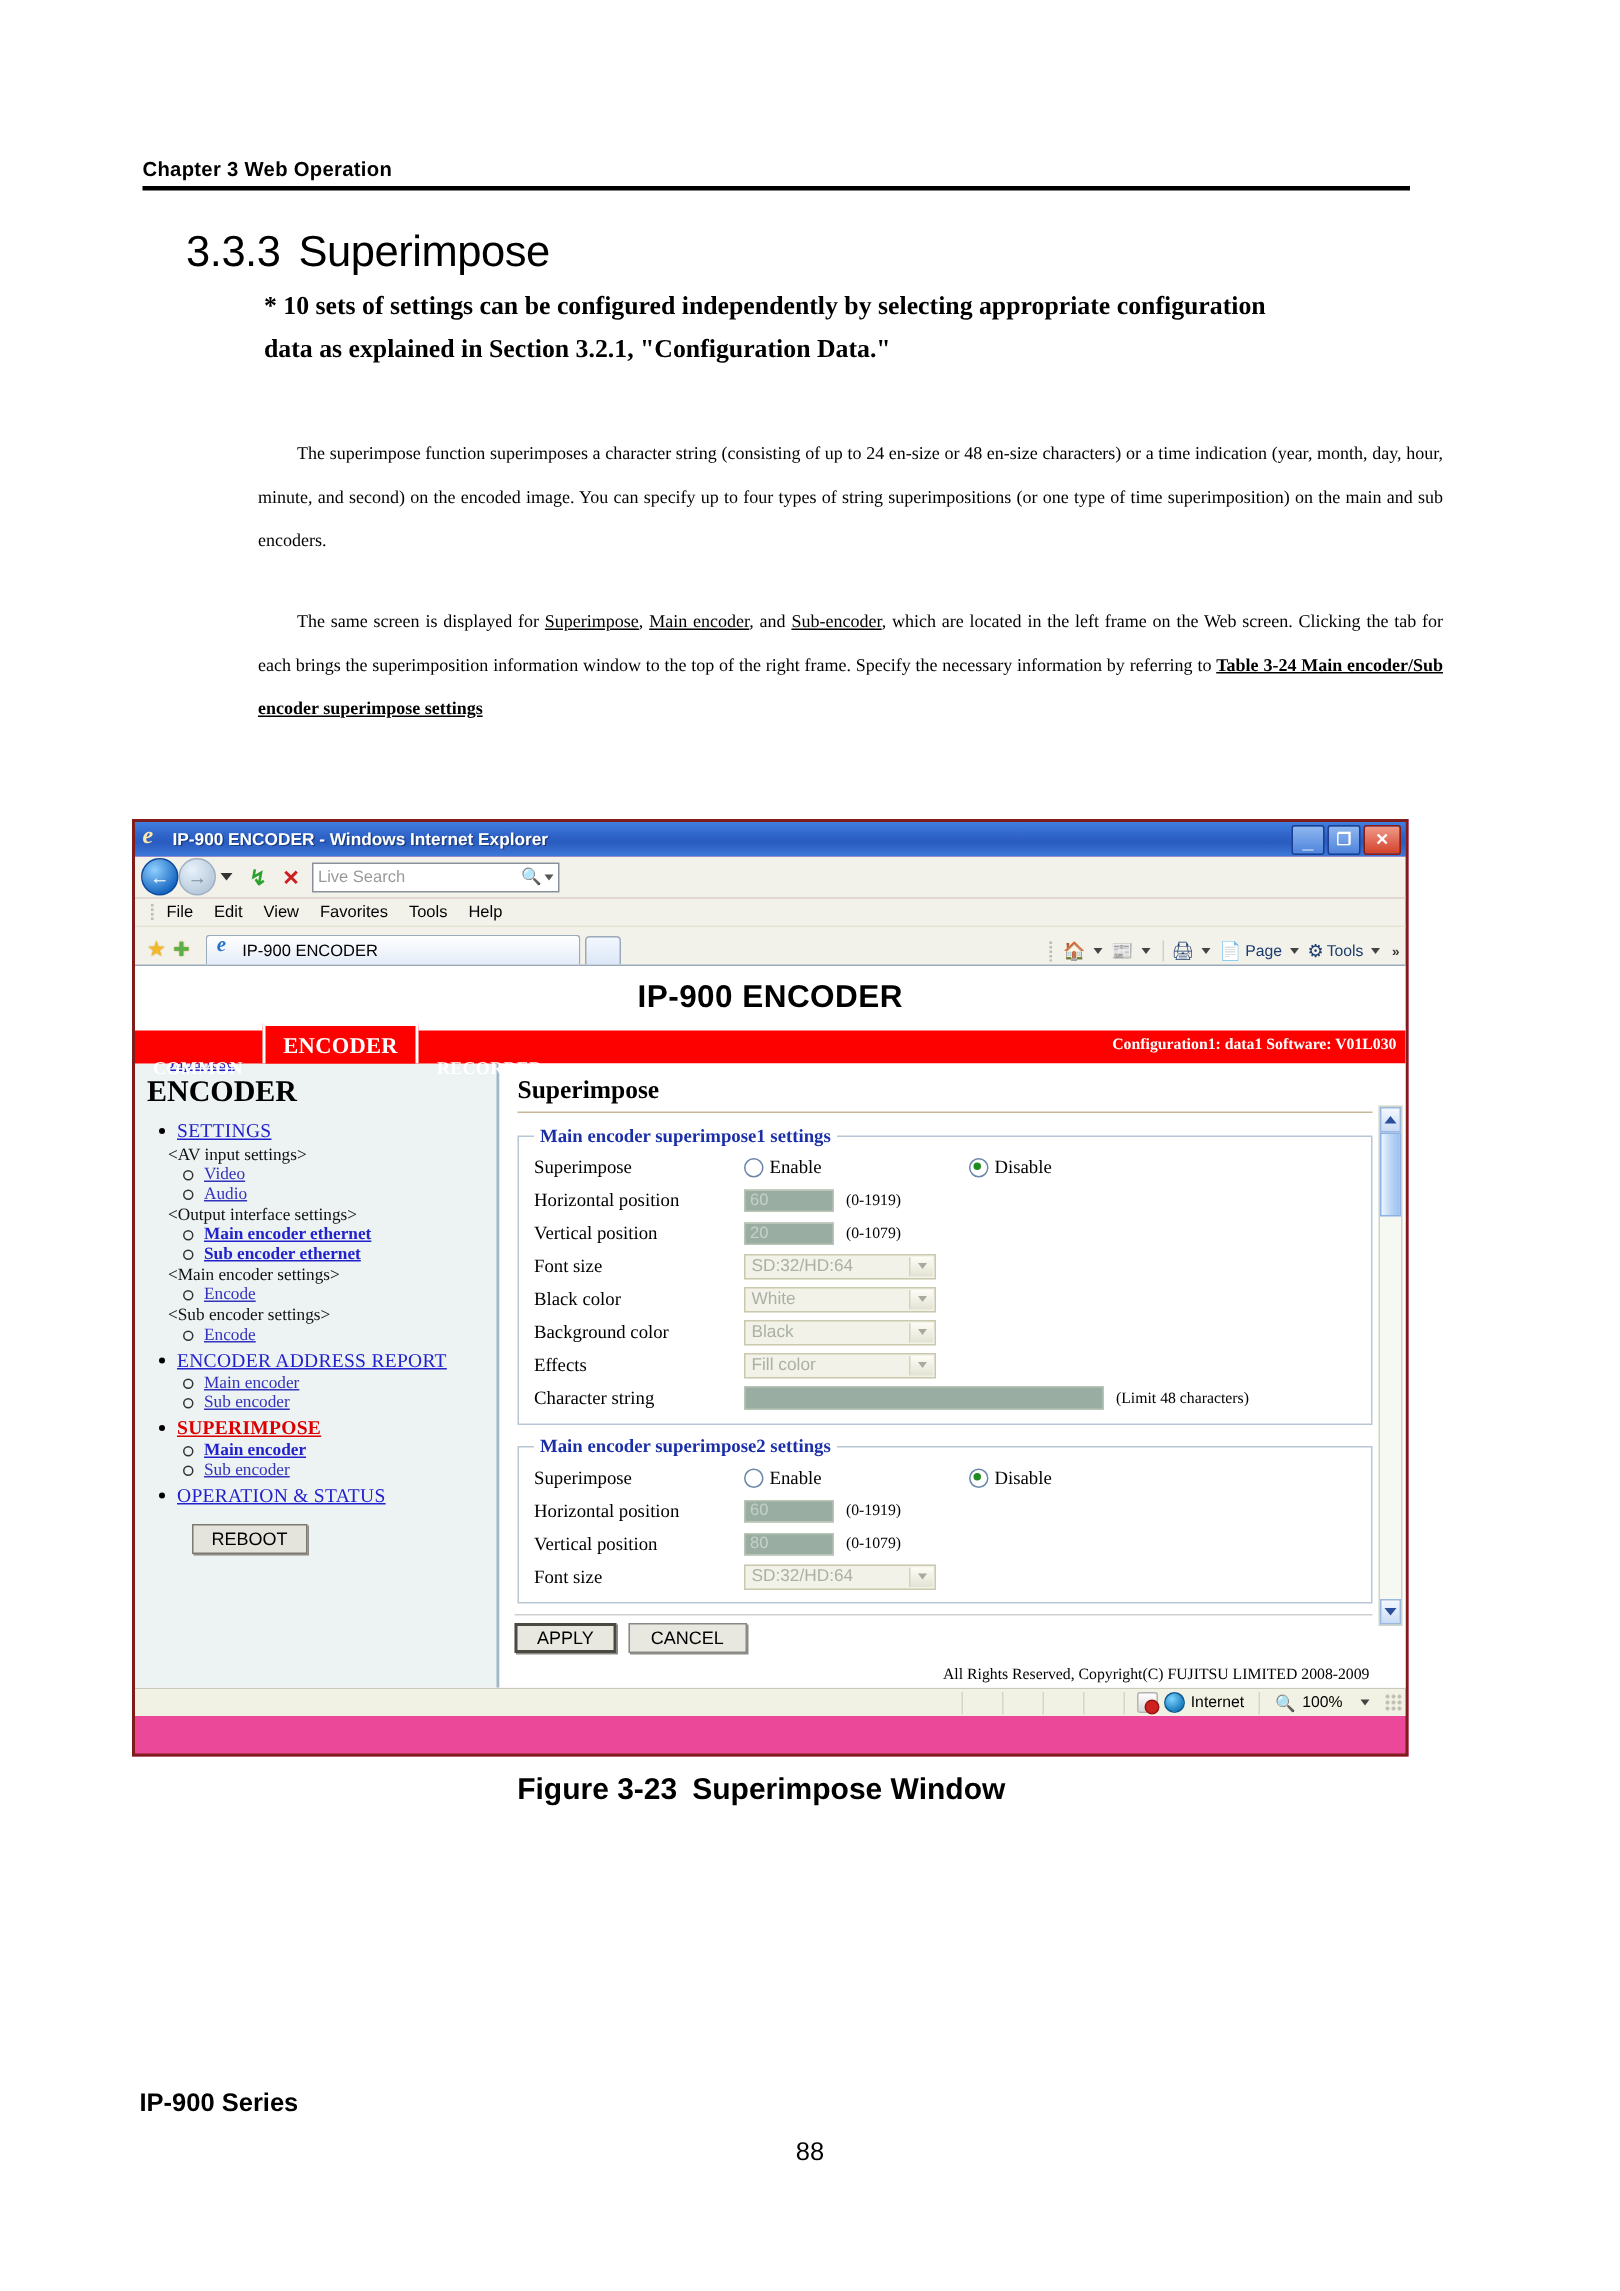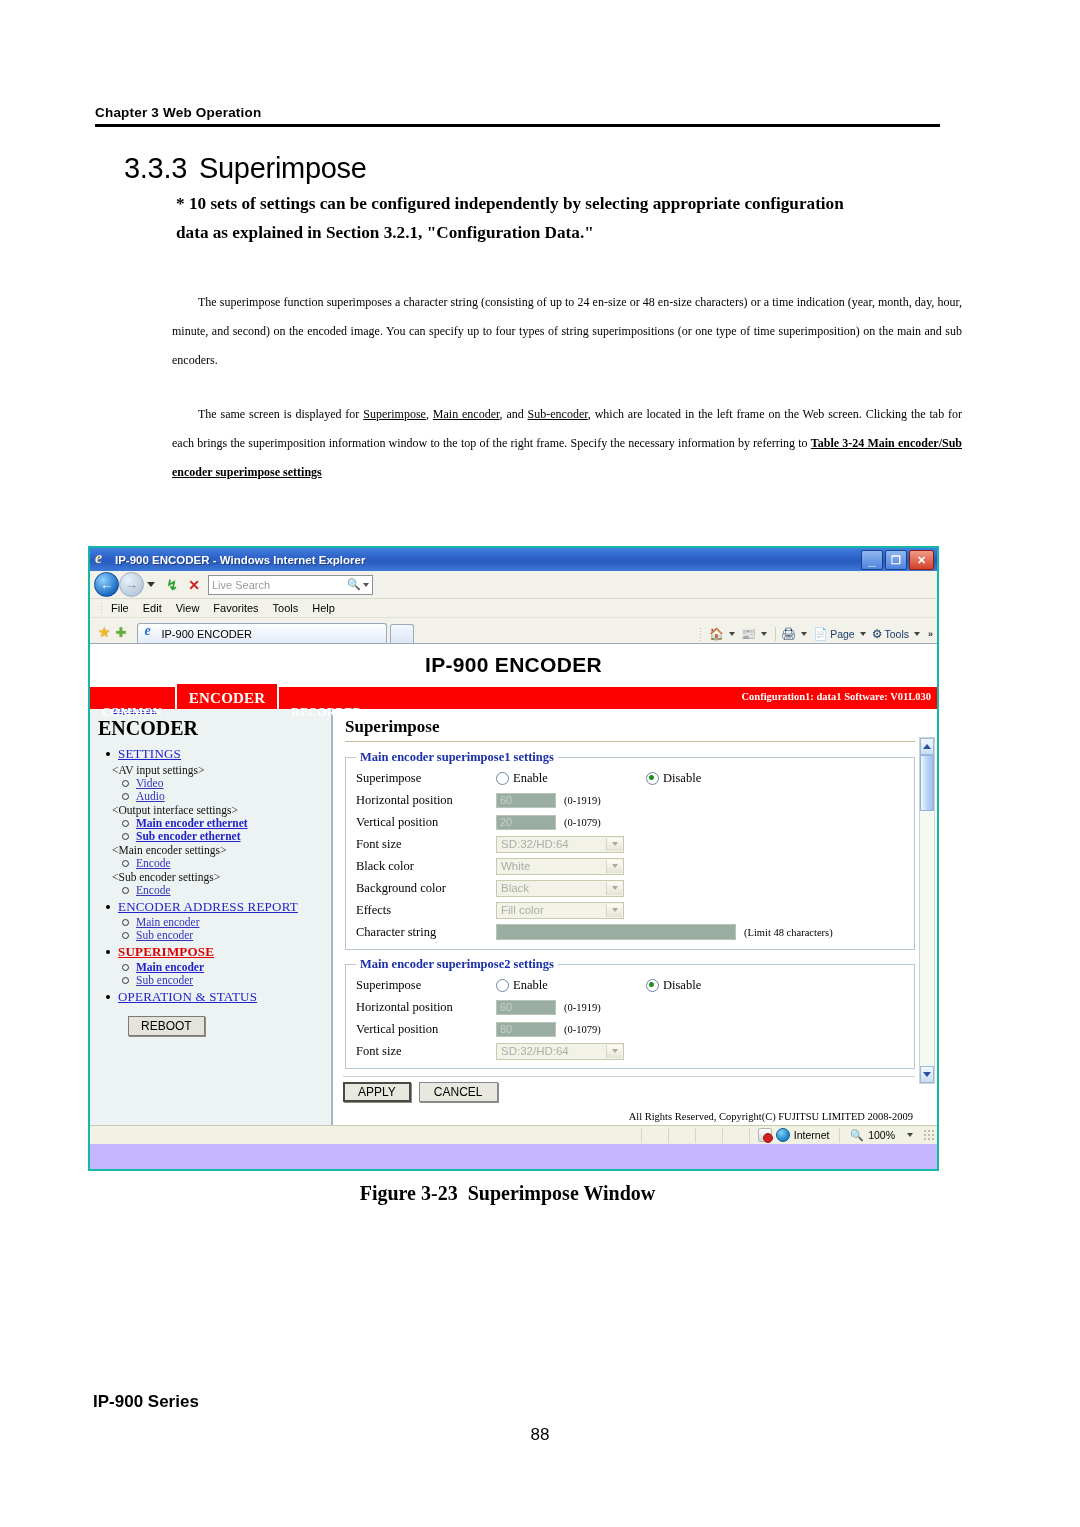--- a/index.html
+++ b/index.html
@@ -75,21 +75,21 @@
   .para-2 { left: 140px; top: 400px; }
   .para .indent { display:inline-block; width: 26px; }
   .u { text-decoration: underline; }
   .b { font-weight: bold; }
 
   .fig-caption {
     position: absolute;
     left: 0; top: 1182px;
     width: 1015px;
     text-align: center;
-    font-family: Liberation Serif, serif;
+    font-family: Liberation Sans, sans-serif;
     font-weight: bold;
     font-size: 20px;
   }
   .fig-caption .gap { display:inline-block; width: 10px; }
 
   .footer-left {
     position: absolute;
     left: 93px; top: 1392px;
     font-family: "Liberation Sans", sans-serif;
     font-weight: bold;
@@ -102,22 +102,22 @@
     text-align: center;
     font-family: "Liberation Sans", sans-serif;
     font-size: 17px;
   }
 
   
   .browser {
     position: absolute;
     left: 88px; top: 546px;
     width: 851px; height: 625px;
-    border: 2px solid #14b8a6;
-    background: #c4b5fd;
+    border: 2px solid #7f1d1d;
+    background: #ec4899;
     box-sizing: border-box;
     font-family: "Liberation Sans", sans-serif;
   }
 
   
   .titlebar {
     position: relative;
     height: 23px;
     background: linear-gradient(to bottom, #3f7fe0 0%, #2f63c8 40%, #2a5cc0 60%, #3d79d8 100%);
     display: flex;

